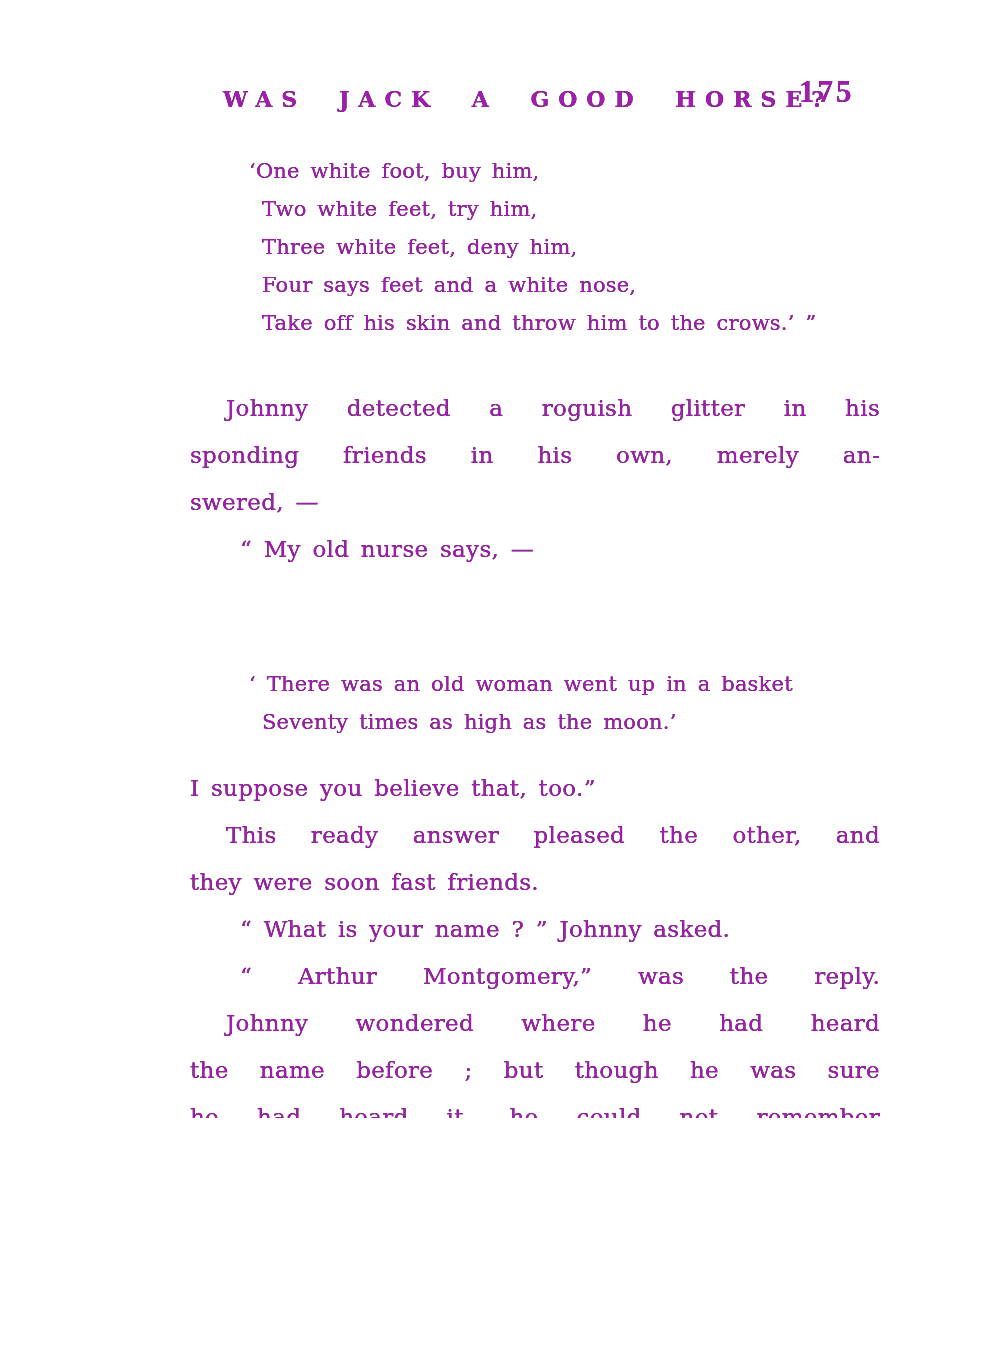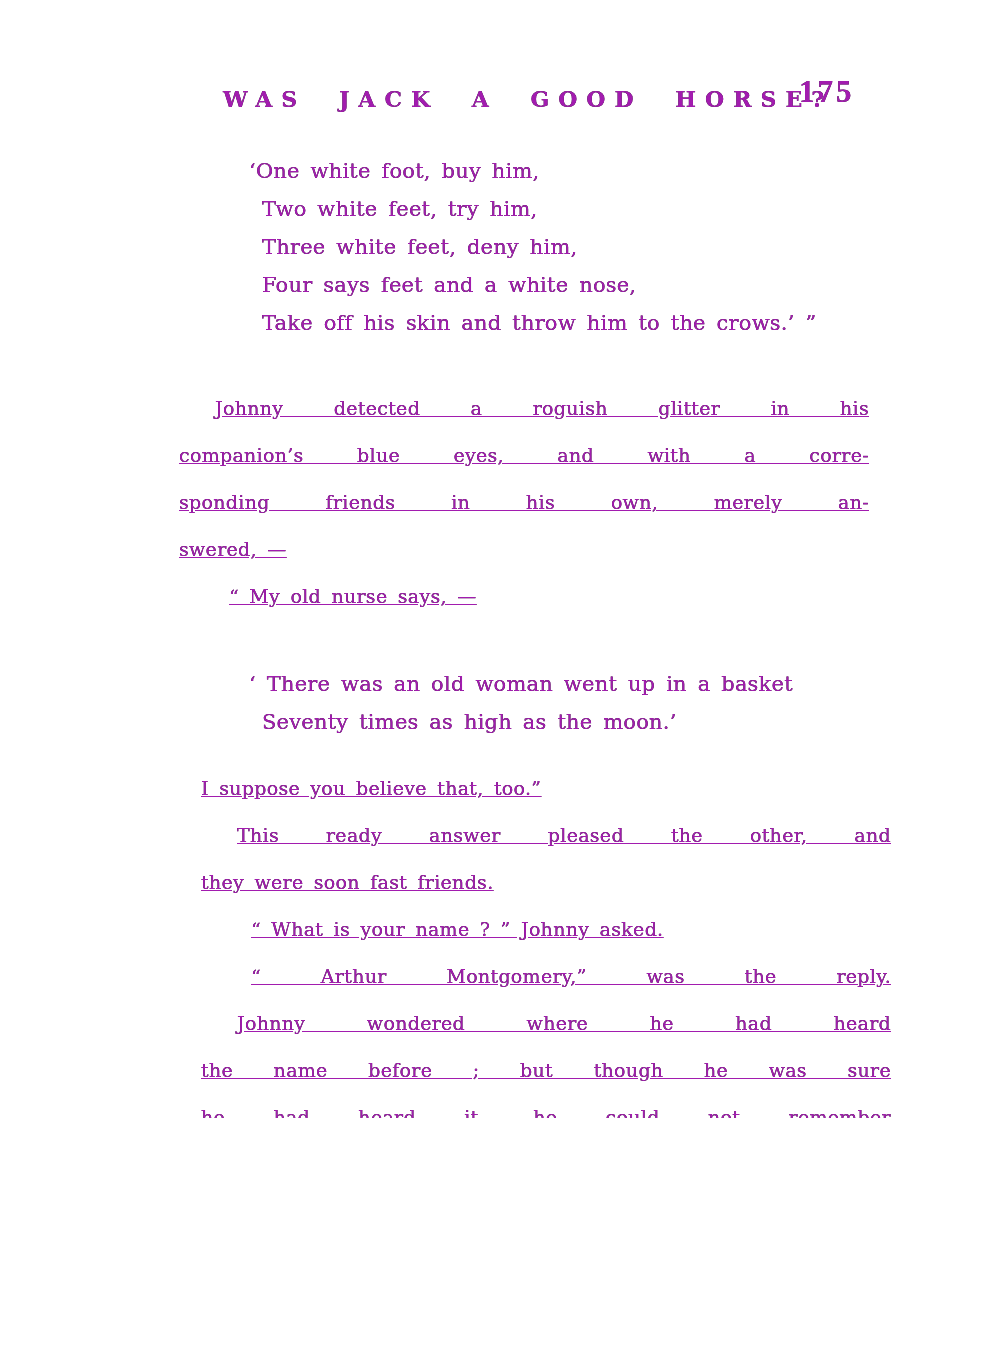--- a/index.html
+++ b/index.html
@@ -39,30 +39,29 @@
     font-size: 21px;
     line-height: 38px;
     letter-spacing: 0.2px;
     word-spacing: 4px;
   }
   #verse1 { top: 152px; }
   #verse2 { top: 656px; margin-top: 9px; }
   .vline.hang { text-indent: -13px; }
   .bodyblock {
     position: absolute;
-    left: 179px;
+    left: 190px;
     width: 690px;
-    font-size: 19px;
+    font-size: 23px;
     line-height: 47px;
     letter-spacing: 0.3px;
     word-spacing: 4px;
-    text-decoration: underline;
   }
   #para1 { top: 385px; }
-  #para2 { top: 765px; margin-left: 22px; }
+  #para2 { top: 765px; }
   .bline { white-space: normal; }
   .j { text-align: justify; text-align-last: justify; }
   .i1 { text-indent: 36px; }
   .i2 { text-indent: 50px; }
 </style>
 </head>
 <body>
 
 <div class="page">
 
@@ -73,21 +72,20 @@
   <div class="verse" id="verse1">
     <div class="vline hang">‘One white foot, buy him,</div>
     <div class="vline">Two white feet, try him,</div>
     <div class="vline">Three white feet, deny him,</div>
     <div class="vline">Four says feet and a white nose,</div>
     <div class="vline">Take off his skin and throw him to the crows.’ ”</div>
   </div>
 
   <div class="bodyblock" id="para1">
     <div class="bline i1 j">Johnny detected a roguish glitter in his</div>
-    <div class="bline j">companion’s blue eyes, and with a corre-</div>
     <div class="bline j">sponding friends in his own, merely an-</div>
     <div class="bline">swered, —</div>
     <div class="bline i2">“ My old nurse says, —</div>
   </div>
 
   <div class="verse" id="verse2">
     <div class="vline hang">‘ There was an old woman went up in a basket</div>
     <div class="vline">Seventy times as high as the moon.’</div>
   </div>
 

